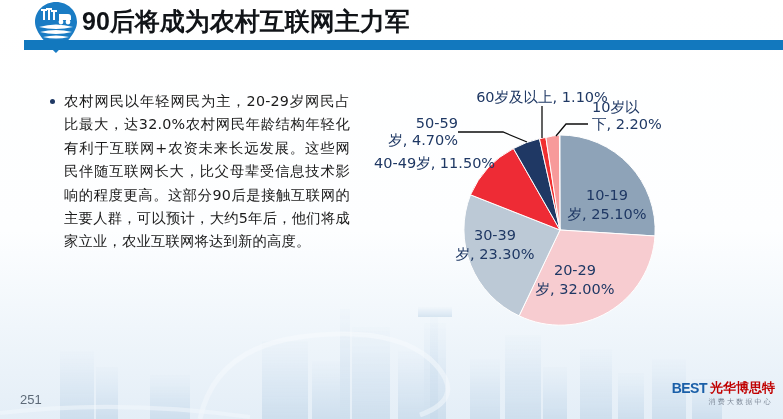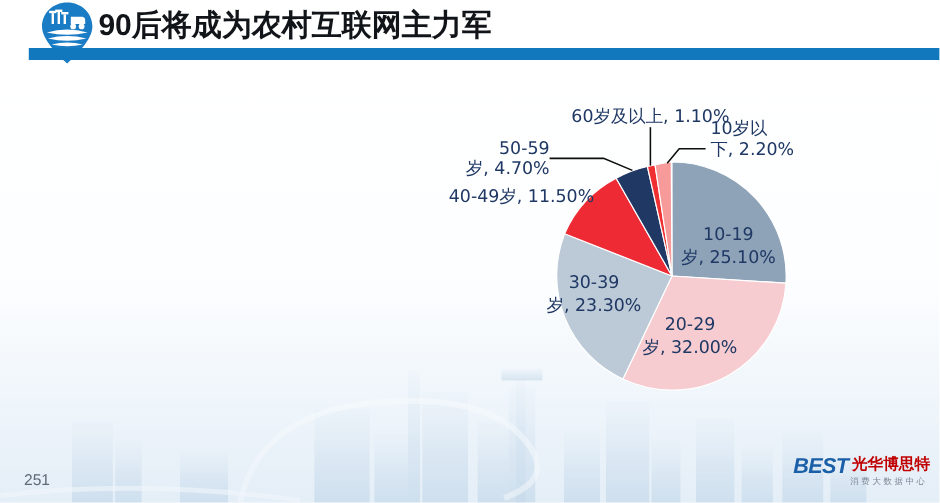--- a/index.html
+++ b/index.html
@@ -126,23 +126,22 @@
   }
   .fl-row1 {
     display: flex;
     align-items: center;
     justify-content: flex-end;
     gap: 3px;
     height: 18px;
   }
   .fl-best {
     font-family: "Liberation Sans", sans-serif;
-    font-size: 18px;
+    font-size: 14px;
     font-weight: bold;
-    font-style: italic;
     color: #1a5fa8;
     letter-spacing: -0.5px;
     line-height: 14px;
   }
   .fl-cn {
     font-family: "DejaVu Sans", sans-serif;
     font-size: 13px;
     font-weight: bold;
     color: #c00000;
     line-height: 14px;
@@ -216,20 +215,24 @@
           <path d="M8 31 q16 -4 32 0 q-16 4 -32 0 z"></path>
           <path d="M11 36 q13 -3 26 0 q-13 3 -26 0 z"></path>
           <path d="M15 41 q9 -2 18 0 q-9 2 -18 0 z"></path>
         </g>
       </svg>
     </div>
     <div class="slide-title">90后将成为农村互联网主力军</div>
     <div class="title-bar"></div>
   </div>
 
+  <div class="text-block">
+    <span class="bullet-dot"></span>
+    <div class="para">农村网民以年轻网民为主，20-29岁网民占比最大，达32.0%农村网民年龄结构年轻化有利于互联网+农资未来长远发展。这些网民伴随互联网长大，比父母辈受信息技术影响的程度更高。这部分90后是接触互联网的主要人群，可以预计，大约5年后，他们将成家立业，农业互联网将达到新的高度。</div>
+  </div>
 
   <div class="chart">
     <svg width="400" height="260" viewBox="0 0 400 260" xmlns="http://www.w3.org/2000/svg">
 
       <path d="M190 150 L190 55 A95 95 0 0 1 284.96 156.0 Z" fill="#8ea3b8" stroke="#ffffff" stroke-width="1"></path>
 
       <path d="M190 150 L284.96 156.0 A95 95 0 0 1 149.11 235.85 Z" fill="#f7ccd0" stroke="#ffffff" stroke-width="1"></path>
 
       <path d="M190 150 L149.11 235.85 A95 95 0 0 1 100.51 114.81 Z" fill="#bcc9d6" stroke="#ffffff" stroke-width="1"></path>
 

